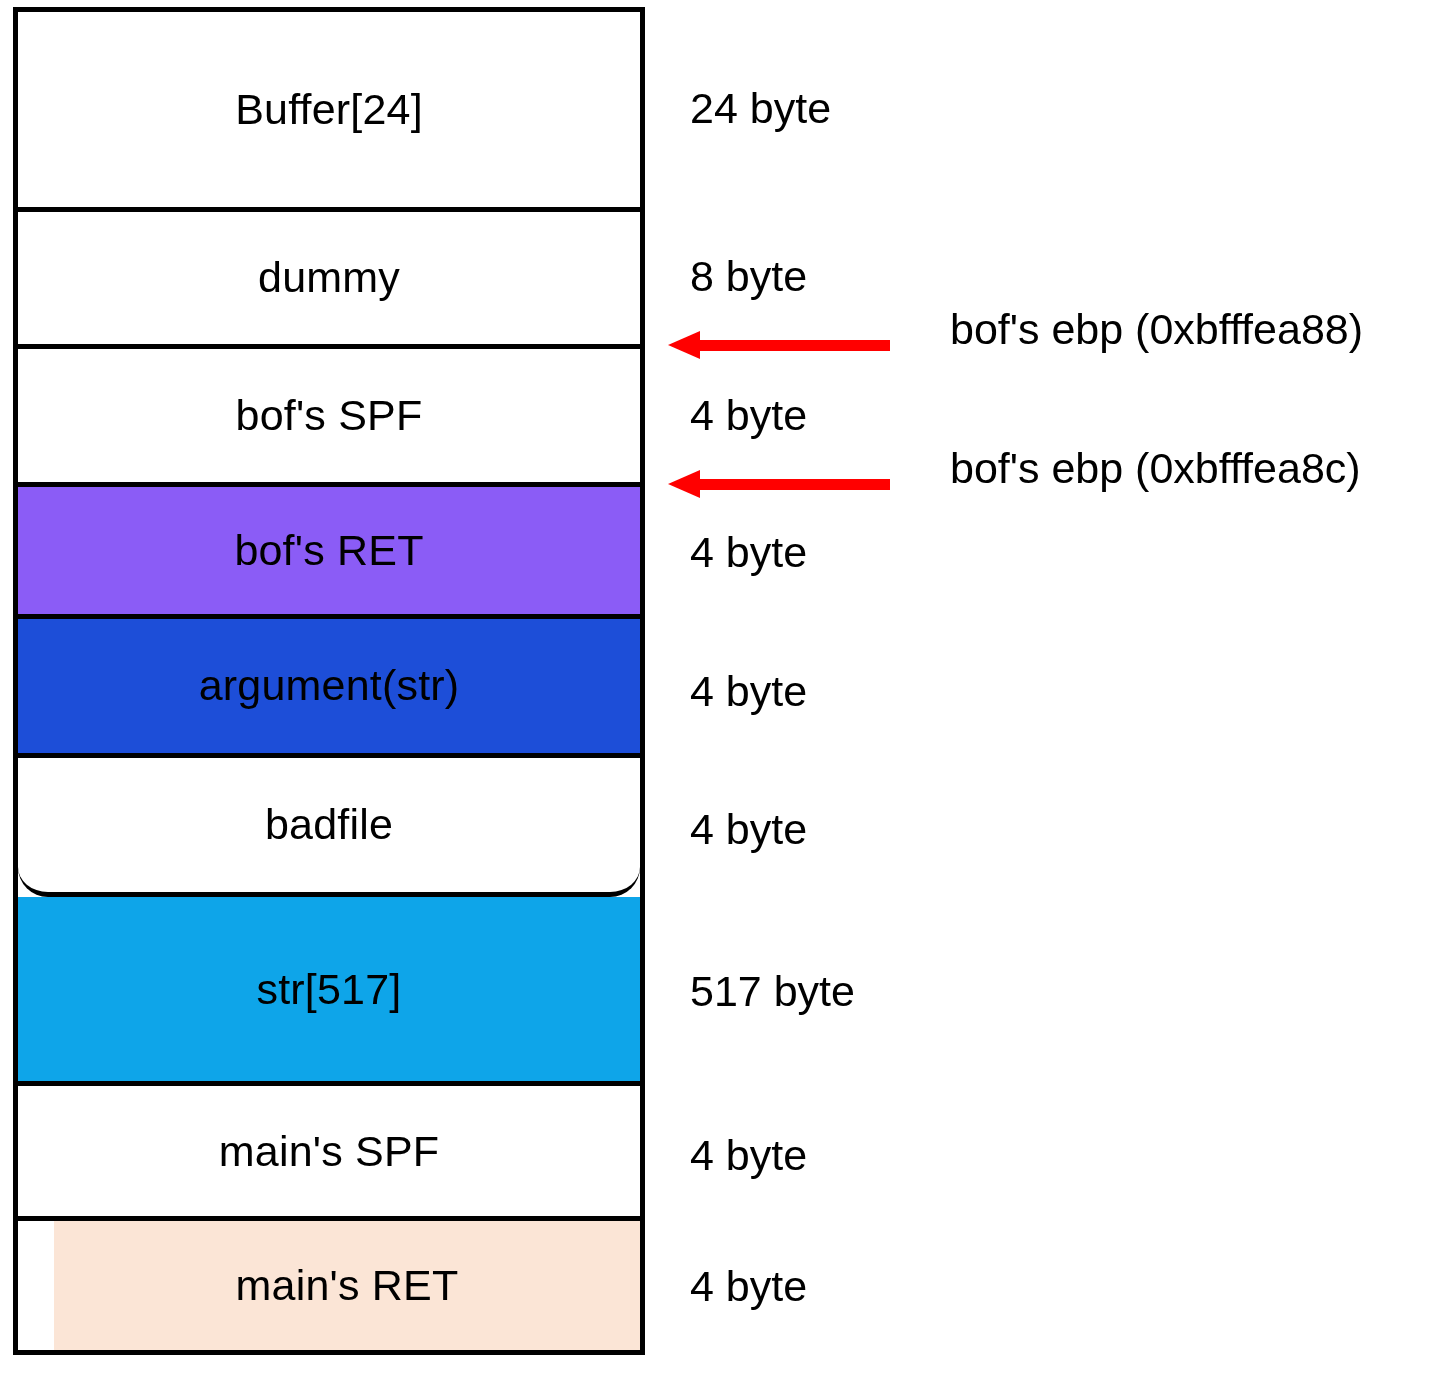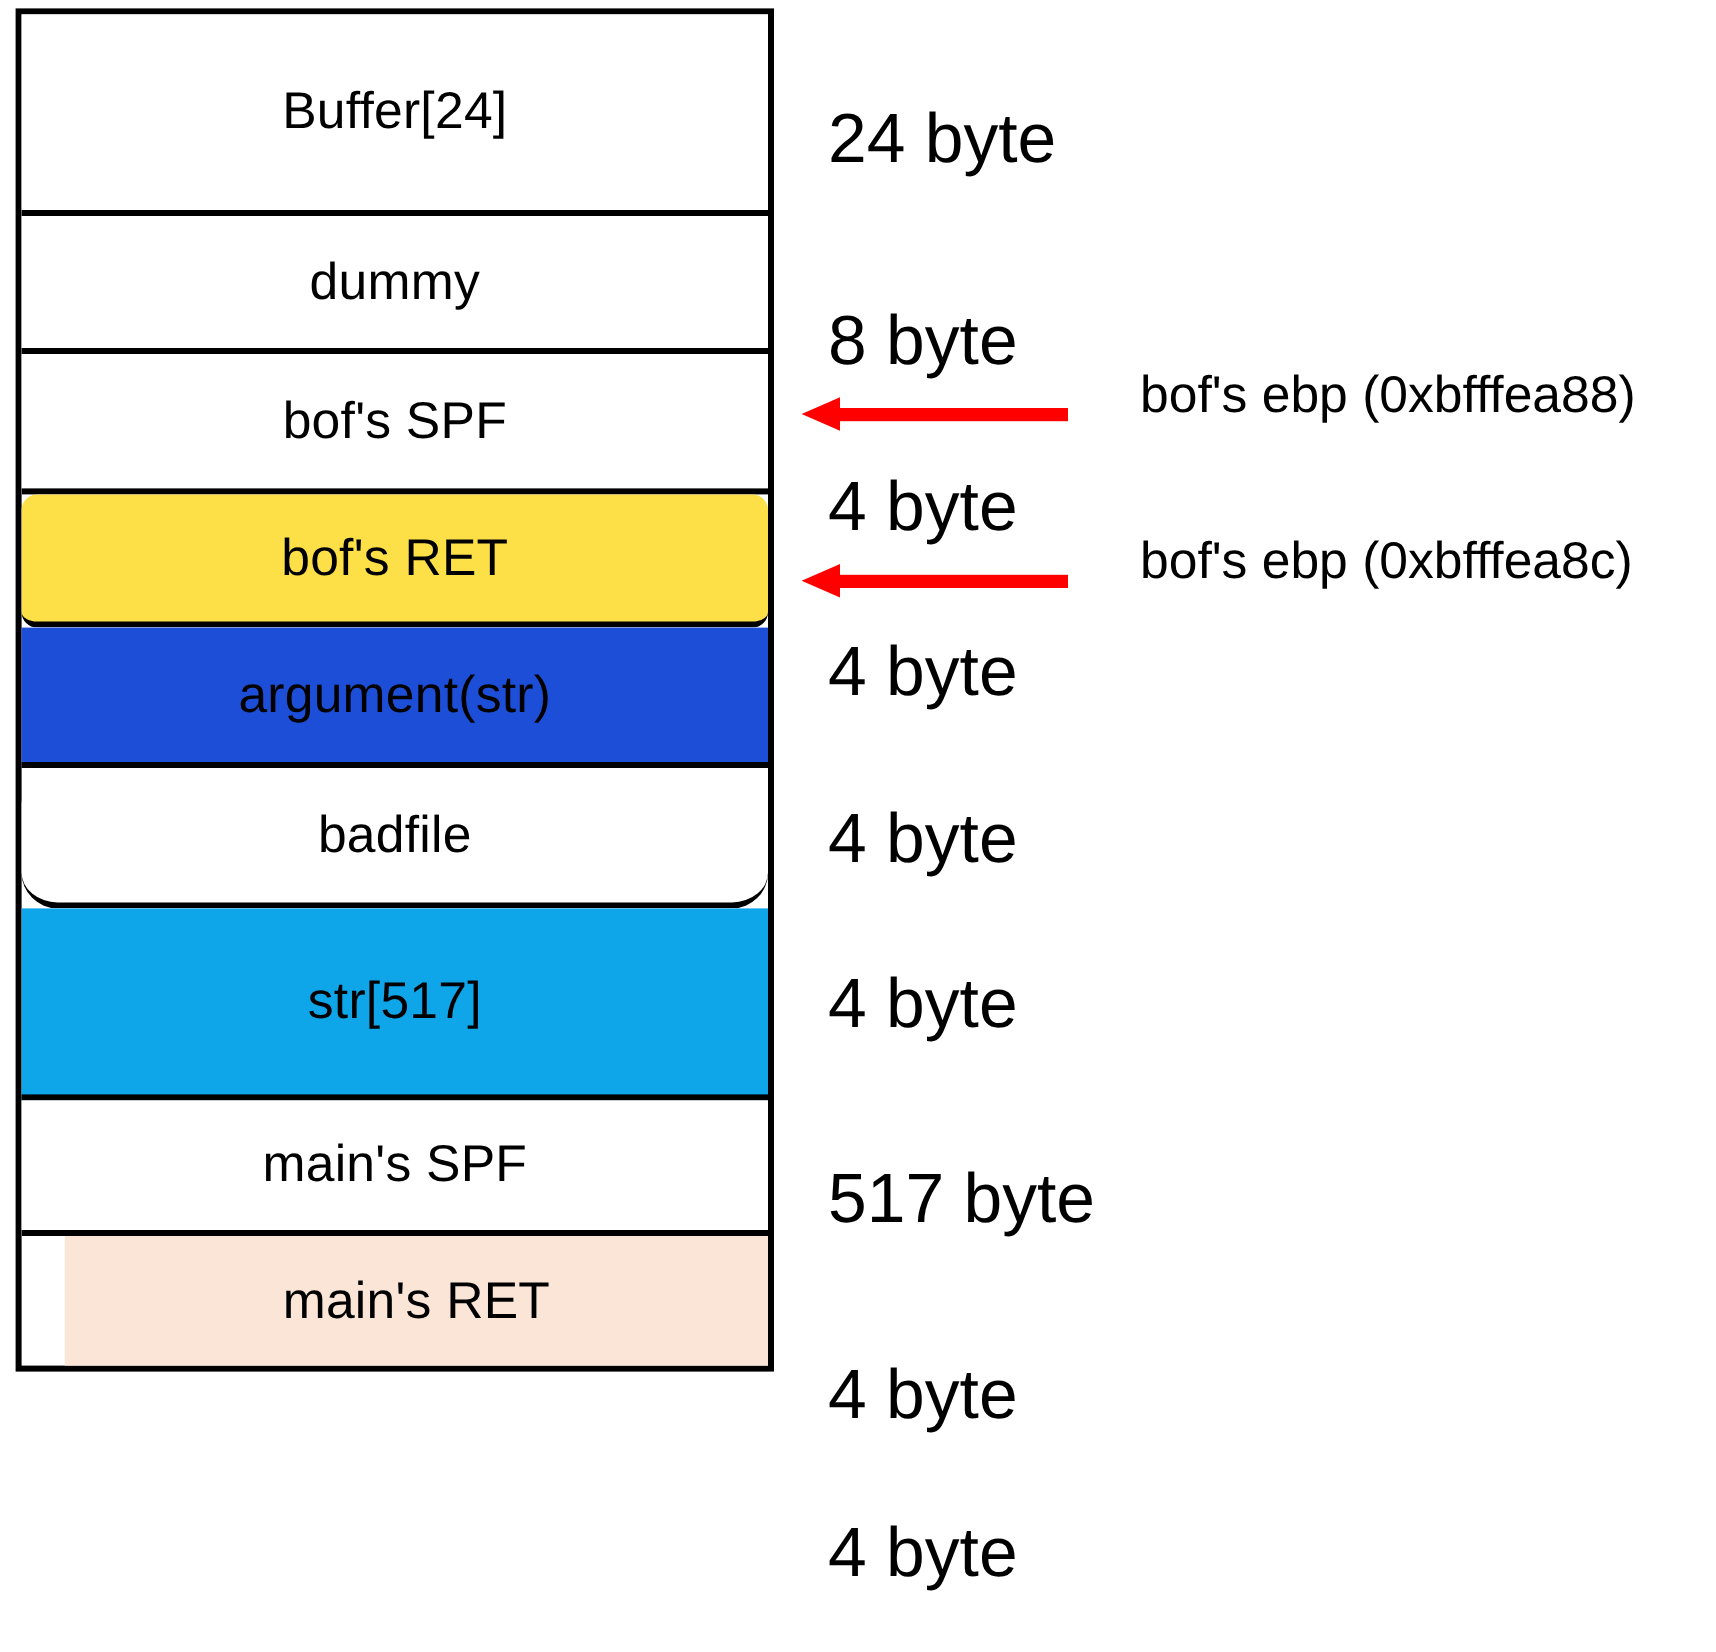--- a/index.html
+++ b/index.html
@@ -21,21 +21,21 @@
     height: 1377px;
     background: #ffffff;
   }
 
   
   .stack-table {
     position: absolute;
     left: 13px;
     top: 7px;
     width: 632px;
-    height: 1136px;
+    height: 1348px;
     box-sizing: border-box;
     border: 5px solid #000000;
     background: #ffffff;
     display: flex;
     flex-direction: column;
   }
   .stack-row {
     box-sizing: border-box;
     border-bottom: 5px solid #000000;
     display: flex;
@@ -60,21 +60,21 @@
   .size-col {
     position: absolute;
     left: 690px;
     top: 7px;
     width: 260px;
     height: 1348px;
   }
   .size-label {
     position: absolute;
     left: 0;
-    font-size: 58px;
+    font-size: 43px;
     line-height: 1;
     white-space: nowrap;
     color: #000000;
   }
 
   
   .arrow-group {
     position: absolute;
     left: 668px;
     height: 26px;
@@ -119,21 +119,21 @@
     </div>
 
     <div class="stack-row" style="height:137px;background:#ffffff;">
       <span class="stack-label">dummy</span>
     </div>
 
     <div class="stack-row" style="height:139px;background:#ffffff;">
       <span class="stack-label">bof's SPF</span>
     </div>
 
-    <div class="stack-row" style="height:132px;background:#fde047;border-radius:13px;">
+    <div class="stack-row" style="height:132px;background:#8b5cf6;">
       <span class="stack-label">bof's RET</span>
     </div>
 
     <div class="stack-row" style="height:139px;background:#1d4ed8;">
       <span class="stack-label">argument(str)</span>
     </div>
 
     <div class="stack-row" style="height:139px;background:#ffffff;border-radius:30px;">
       <span class="stack-label">badfile</span>
     </div>

